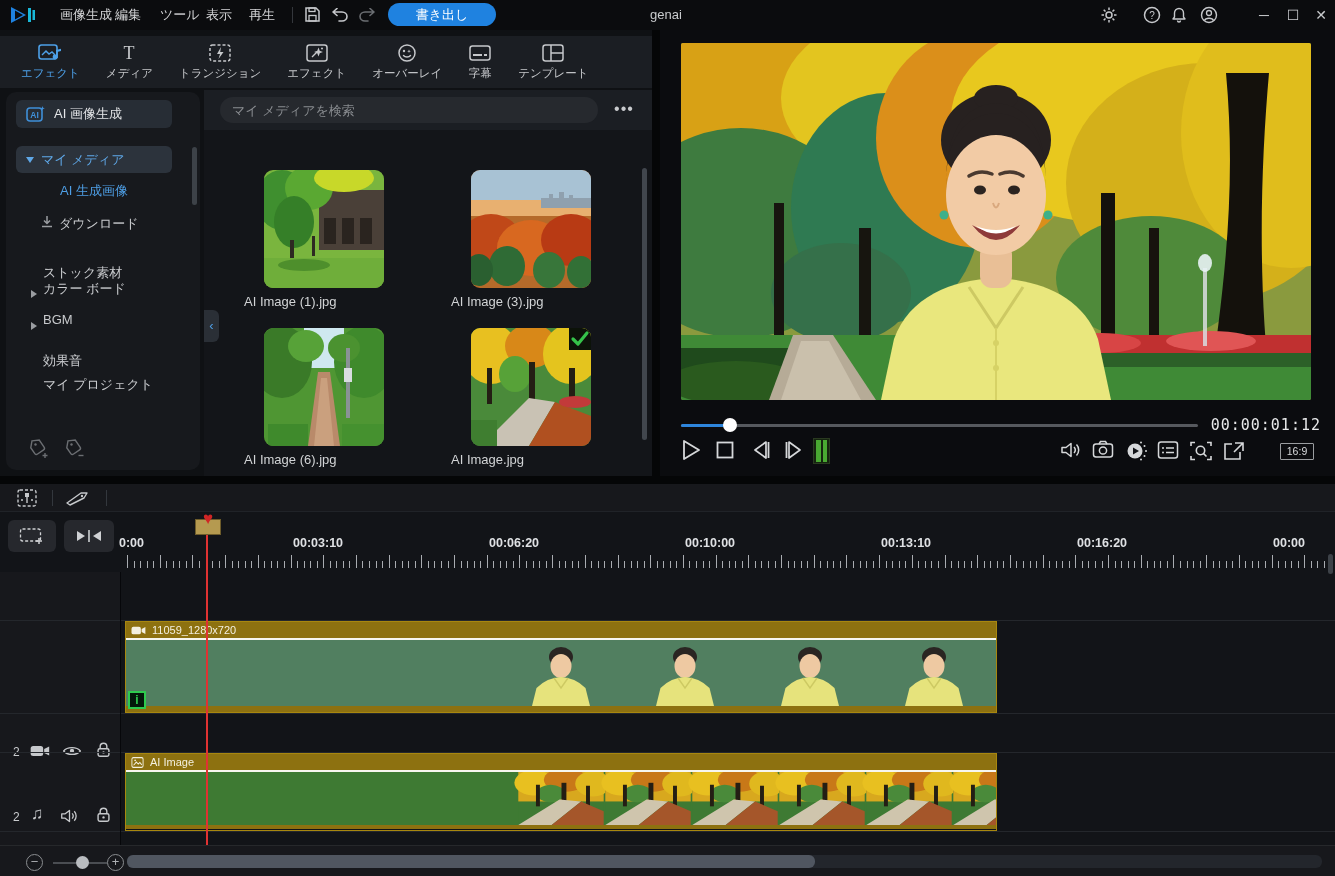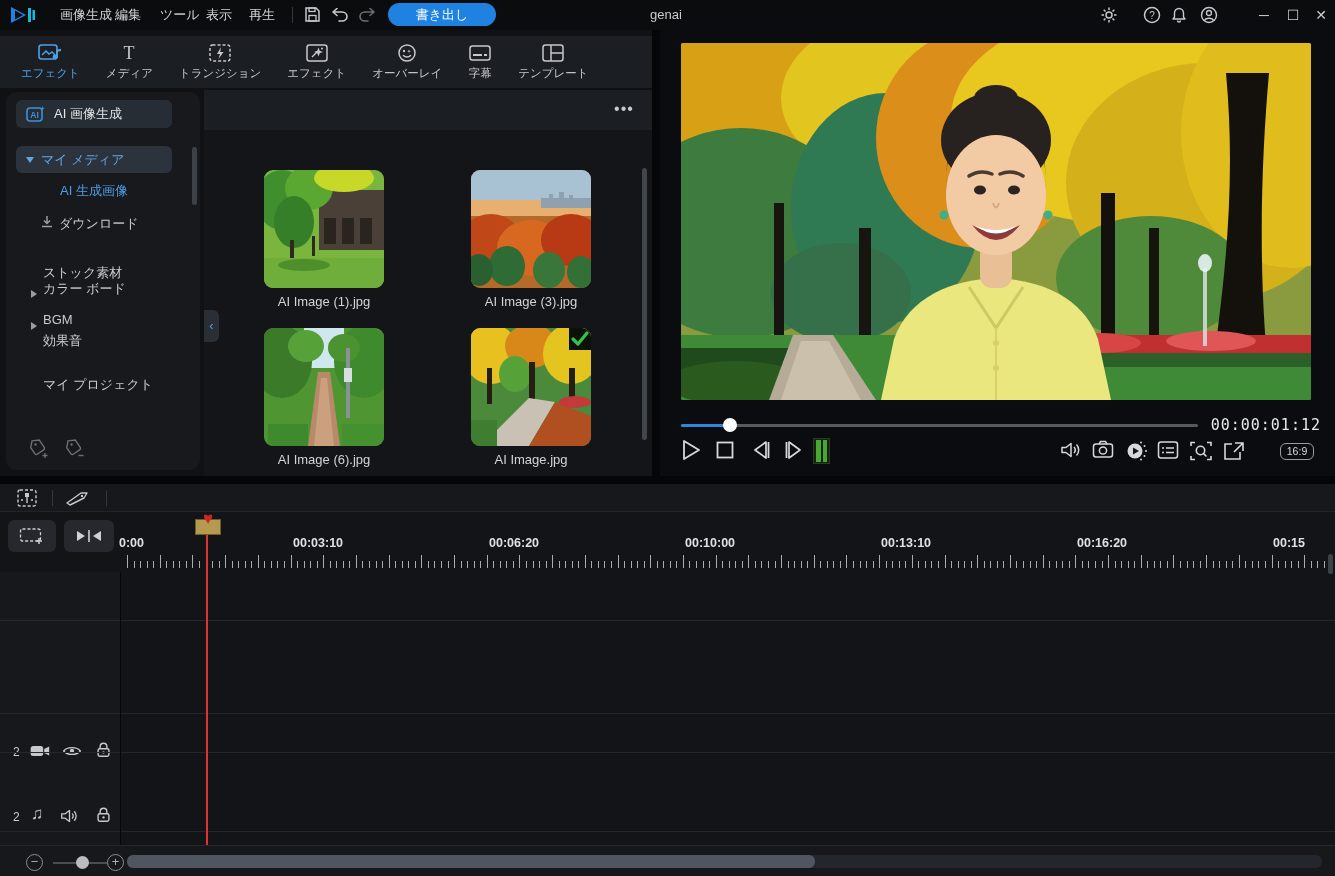--- a/index.html
+++ b/index.html
@@ -30,32 +30,32 @@
 .tri{width:0;height:0;display:inline-block}
 .tri.down{border-left:4.5px solid transparent;border-right:4.5px solid transparent;border-top:6px solid #5fa8e8}
 .tri.right{border-top:4.5px solid transparent;border-bottom:4.5px solid transparent;border-left:6px solid #9a9da1}
 
 #media-area{left:204px;top:60px;width:448px;height:386px;background:#131519}
 #search-row{left:0;top:0;width:448px;height:40px;background:#1b1e23}
 #search-input{left:16px;top:7px;width:378px;height:26px;background:#26292e;border:none;border-radius:13px;color:#d3d5d8;font-size:13px;padding:0 12px;outline:none;font-family:"Liberation Sans",sans-serif}
 #search-input::placeholder{color:#8a8d91}
 #more-btn{left:404px;top:4px;width:32px;height:30px;color:#c8cacd;font-size:16px;letter-spacing:1px;line-height:30px;text-align:center;cursor:pointer}
 .thumb{width:120px;height:118px;border-radius:9px;overflow:hidden;cursor:pointer;background:#222}
-.thumb-label{width:160px;text-align:center;font-size:13px;color:#d2d4d6}
+.thumb-label{width:160px;font-size:13px;color:#d2d4d6}
 #collapse-handle{left:0;top:220px;width:15px;height:32px;background:#2a2f36;border-radius:0 6px 6px 0;color:#4e9fe6;font-size:13px;line-height:32px;text-align:center;cursor:pointer}
 .vscroll{width:5px;border-radius:3px;background:#3d4248}
 
 #preview{left:660px;top:30px;width:675px;height:446px;background:#0b0c0f}
 #stage{left:21px;top:13px;width:630px;height:357px;background:#111;border-radius:2px;overflow:hidden}
 #seek-track{left:21px;top:394px;width:517px;height:3px;background:#56595e;border-radius:2px}
 #seek-progress{left:21px;top:394px;width:49px;height:3px;background:#2e86dd;border-radius:2px}
 #seek-thumb{left:63px;top:388px;width:14px;height:14px;border-radius:50%;background:#fff;cursor:pointer}
 #timecode{right:14px;top:386px;font-family:"DejaVu Sans Mono",monospace;font-size:15px;color:#e8e9ea;letter-spacing:1px}
 .pv-btn{top:408px;width:24px;height:26px;cursor:pointer;color:#d6d8da}
-#aspect-badge{left:620px;top:413px;width:34px;height:17px;border:1px solid #9a9da0;border-radius:6px;color:#d6d8da;font-size:10.5px;line-height:15px;text-align:center}
+#aspect-badge{left:620px;top:413px;width:34px;height:17px;border:1px solid #9a9da0;border-radius:1px;color:#d6d8da;font-size:10.5px;line-height:15px;text-align:center}
 
 #timeline{left:0;top:484px;width:1335px;height:392px;background:#121418}
 #tl-toolbar{left:0;top:0;width:1335px;height:28px;background:#17181c;border-bottom:1px solid #202328}
 .tl-sep{top:6px;width:1px;height:16px;background:#33373d}
 .tl-btn{width:48px;height:32px;background:#26282d;border-radius:6px;display:flex;align-items:center;justify-content:center;cursor:pointer;color:#cfd1d4}
 .ruler-label{top:52px;font-size:12.5px;font-weight:bold;color:#dfe1e4;font-family:"Liberation Sans",sans-serif;white-space:nowrap}
 #ruler-ticks{left:125px;top:70px;width:1206px;height:14px;overflow:hidden}
 .tick{position:absolute;bottom:0;width:1px;background:#a9acb1}
 #track-headers{left:0;top:88px;width:120px;height:273px;background:#17181c}
 .row-line{left:0;width:1335px;height:1px;background:#24272c}
@@ -284,41 +284,42 @@
           <path d="M7 1 V8 M4 5.5 L7 8.5 L10 5.5" fill="none" stroke="#9a9da1" stroke-width="1.5"></path>
           <path d="M2 11.5 H12" stroke="#9a9da1" stroke-width="1.5"></path>
         </svg>
     </div>
     <div class="abs side-item" style="left:53px;top:123px">ダウンロード</div>
     <div class="abs side-item" style="left:37px;top:172px">ストック素材</div>
     <div class="abs" style="left:25px;top:192px"><span class="tri right"></span></div>
     <div class="abs side-item" style="left:37px;top:188px">カラー ボード</div>
     <div class="abs" style="left:25px;top:224px"><span class="tri right"></span></div>
     <div class="abs side-item" style="left:37px;top:220px">BGM</div>
-    <div class="abs side-item" style="left:37px;top:240px">効果音</div>
+    <div class="abs side-item" style="left:37px;top:260px">効果音</div>
     <div class="abs side-item" style="left:37px;top:284px">マイ プロジェクト</div>
     <div class="abs dim" style="left:22px;top:345px">
       <svg width="24" height="24" viewBox="0 0 24 24">
           <path d="M3 5 L10 3 L16 9 a2 2 0 0 1 0 2.8 L10.8 17 a2 2 0 0 1 -2.8 0 L3 12 Z" fill="none" stroke="currentColor" stroke-width="1.4" transform="rotate(10 10 10)"></path>
           <circle cx="7.5" cy="7.5" r="1.2" fill="currentColor"></circle>
           <path d="M17 16 v5 M14.5 18.5 h5" stroke="currentColor" stroke-width="1.4"></path>
         </svg>
     </div>
     <div class="abs dim" style="left:58px;top:345px">
       <svg width="24" height="24" viewBox="0 0 24 24">
           <path d="M3 5 L10 3 L16 9 a2 2 0 0 1 0 2.8 L10.8 17 a2 2 0 0 1 -2.8 0 L3 12 Z" fill="none" stroke="currentColor" stroke-width="1.4" transform="rotate(10 10 10)"></path>
           <circle cx="7.5" cy="7.5" r="1.2" fill="currentColor"></circle>
           <path d="M14.5 18.5 h5" stroke="currentColor" stroke-width="1.4"></path>
         </svg>
     </div>
     <div class="abs vscroll" style="left:186px;top:55px;height:58px"></div>
   </div>
 
   <div id="media-area" class="abs">
     <div id="search-row" class="abs">
+      <input id="search-input" class="abs" type="text" placeholder="マイ メディアを検索" style="">
       <div id="more-btn" class="abs">•••</div>
     </div>
 
     <div class="abs thumb" style="left:60px;top:80px">
       <svg width="120" height="118" viewBox="0 0 120 118">
           <rect width="120" height="118" fill="#7ab53e"></rect>
           <rect x="55" y="20" width="65" height="60" fill="#4a4038"></rect>
           <rect x="60" y="48" width="12" height="26" fill="#2a241f"></rect>
           <rect x="78" y="48" width="12" height="26" fill="#2a241f"></rect>
           <rect x="96" y="48" width="12" height="26" fill="#2a241f"></rect>
@@ -562,21 +563,21 @@
         <path d="M14 1 V13" stroke="currentColor" stroke-width="1.6"></path>
       </svg>
   </div>
 
   <div class="abs ruler-label" style="left:119px">0:00</div>
   <div class="abs ruler-label" style="left:293px">00:03:10</div>
   <div class="abs ruler-label" style="left:489px">00:06:20</div>
   <div class="abs ruler-label" style="left:685px">00:10:00</div>
   <div class="abs ruler-label" style="left:881px">00:13:10</div>
   <div class="abs ruler-label" style="left:1077px">00:16:20</div>
-  <div class="abs ruler-label" style="left:1273px">00:15</div>
+  <div class="abs ruler-label" style="left:1273px">00:00</div>
   <div id="ruler-ticks" class="abs">
       <div class="tick" style="left:2.0px;height:13px"></div>
       <div class="tick" style="left:8.5px;height:7px"></div>
       <div class="tick" style="left:15.1px;height:7px"></div>
       <div class="tick" style="left:21.6px;height:7px"></div>
       <div class="tick" style="left:28.2px;height:7px"></div>
       <div class="tick" style="left:34.7px;height:13px"></div>
       <div class="tick" style="left:41.2px;height:7px"></div>
       <div class="tick" style="left:47.8px;height:7px"></div>
       <div class="tick" style="left:54.3px;height:7px"></div>
@@ -808,21 +809,65 @@
 
   </div>
 
   <div class="abs row-line" style="top:136px"></div>
   <div class="abs row-line" style="top:229px"></div>
   <div class="abs row-line" style="top:268px"></div>
   <div class="abs row-line" style="top:347px"></div>
   <div class="abs" style="left:120px;top:88px;width:1px;height:273px;background:#06070a"></div>
 
   <div id="tracks-clip" class="abs">
-
+    <div class="clip" style="left:5px;top:49px;width:872px;height:92px">
+      <div class="clip-head">
+        <svg width="15" height="11" viewBox="0 0 24 16" style="color:#f3f0e0">
+            <use href="#sym-cam"></use>
+          </svg>
+        <span>11059_1280x720</span>
+      </div>
+      <div class="clip-line"></div>
+      <svg width="870" height="66" viewBox="0 0 870 66" preserveAspectRatio="none">
+        <rect width="870" height="66" fill="#517f60"></rect>
+        <use href="#sym-woman" x="0"></use>
+          <use href="#sym-woman" x="124"></use>
+          <use href="#sym-woman" x="249"></use>
+          <use href="#sym-woman" x="373"></use>
+          <use href="#sym-woman" x="498"></use>
+          <use href="#sym-woman" x="622"></use>
+          <use href="#sym-woman" x="747"></use>
+      </svg>
+      <div class="clip-foot" style="height:6px"></div>
+      <div id="info-badge" class="abs">i</div>
+    </div>
+
+    <div class="clip" style="left:5px;top:181px;width:872px;height:78px">
+      <div class="clip-head">
+        <svg width="13" height="11" viewBox="0 0 16 14" style="color:#f3f0e0">
+            <use href="#sym-img"></use>
+          </svg>
+        <span>AI Image</span>
+      </div>
+      <div class="clip-line"></div>
+      <svg width="870" height="53" viewBox="0 0 870 53" preserveAspectRatio="none">
+        <rect width="870" height="53" fill="#3e7a33"></rect>
+        <use href="#sym-autumn" x="0"></use>
+          <use href="#sym-autumn" x="87"></use>
+          <use href="#sym-autumn" x="174"></use>
+          <use href="#sym-autumn" x="261"></use>
+          <use href="#sym-autumn" x="348"></use>
+          <use href="#sym-autumn" x="435"></use>
+          <use href="#sym-autumn" x="522"></use>
+          <use href="#sym-autumn" x="609"></use>
+          <use href="#sym-autumn" x="696"></use>
+          <use href="#sym-autumn" x="783"></use>
+      </svg>
+      <div class="clip-foot" style="height:4px"></div>
+    </div>
   </div>
 
   <div id="playhead-marker" class="abs"></div>
   <div id="playhead-line" class="abs"></div>
   <div id="playhead-heart" class="abs">♥</div>
 
   <div id="tl-bottom" class="abs">
     <div class="abs zoomcirc" style="left:26px">−</div>
     <div class="abs" style="left:53px;top:16px;width:54px;height:2px;background:#4a4d52"></div>
     <div class="abs" style="left:76px;top:10px;width:13px;height:13px;border-radius:50%;background:#b9bcc0"></div>

